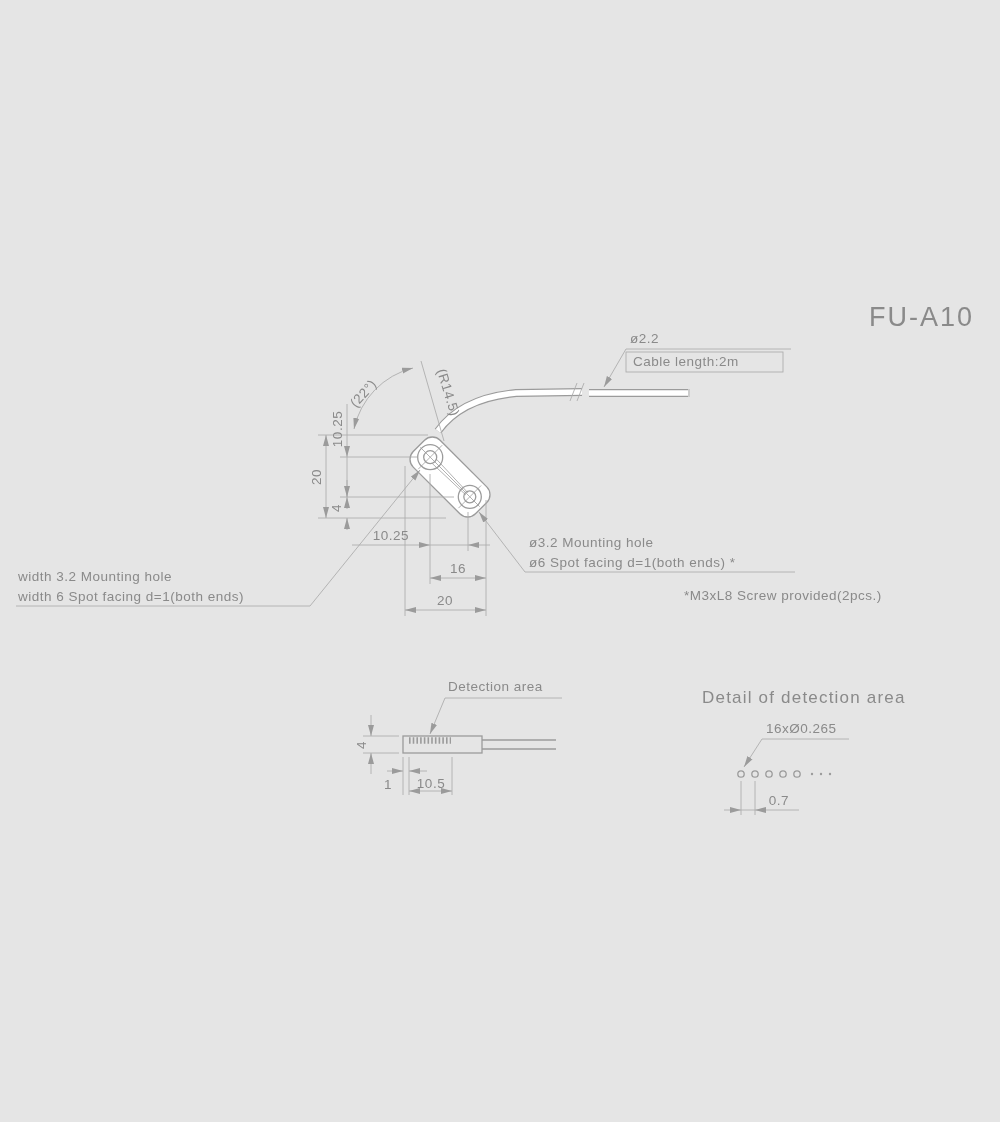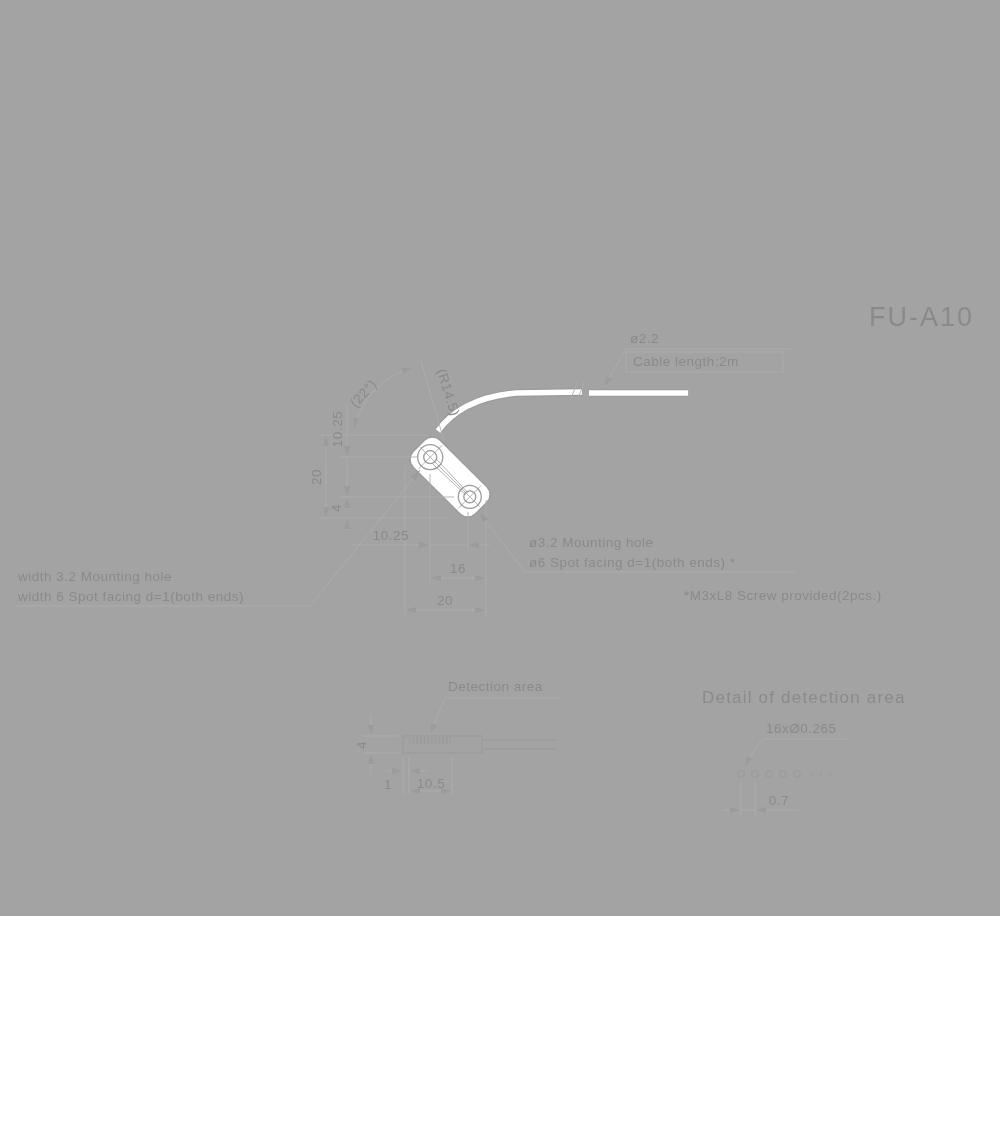--- a/index.html
+++ b/index.html
@@ -1,16 +1,16 @@
 <!DOCTYPE html>
 <html><head>
 <meta charset="utf-8">
 <style>
   html,body{margin:0;padding:0;background:#ffffff;}
-  .page{position:relative;width:1000px;height:916px;background:#a3a3a3;overflow:hidden;}
+  .page{position:relative;width:1000px;height:1122px;background:#e5e5e5;overflow:hidden;}
   svg{display:block;}
   .ln{fill:none;stroke:#9b9b9b;stroke-width:1.3;}
   .lnf{fill:#ffffff;stroke:#9b9b9b;stroke-width:1.3;}
   .thin{fill:none;stroke:#aeaeae;stroke-width:0.9;}
   .cable{fill:none;stroke:#9b9b9b;stroke-width:8;}
   .cableIn{fill:none;stroke:#ffffff;stroke-width:5.6;}
   .dots{fill:none;stroke:#9b9b9b;stroke-width:6.5;stroke-dasharray:1.6 2.1;}
   .dot{fill:#9b9b9b;stroke:none;}
   text{fill:#8a8a8a;font-family:"Liberation Sans",sans-serif;font-size:13.5px;letter-spacing:0.5px;}
   .t-mid{text-anchor:middle;}

